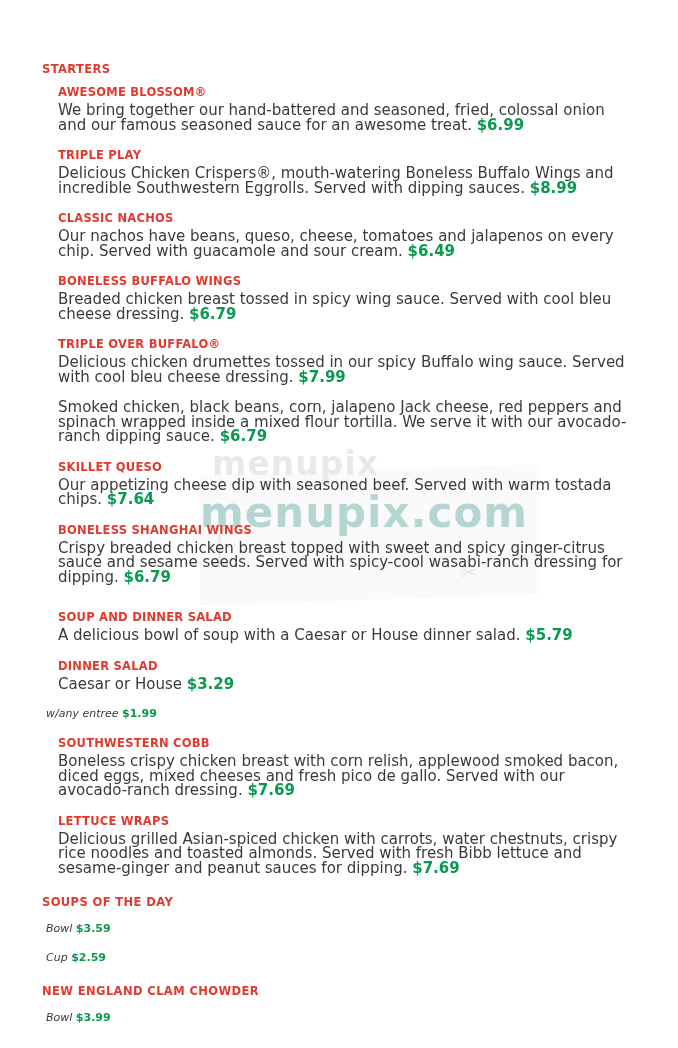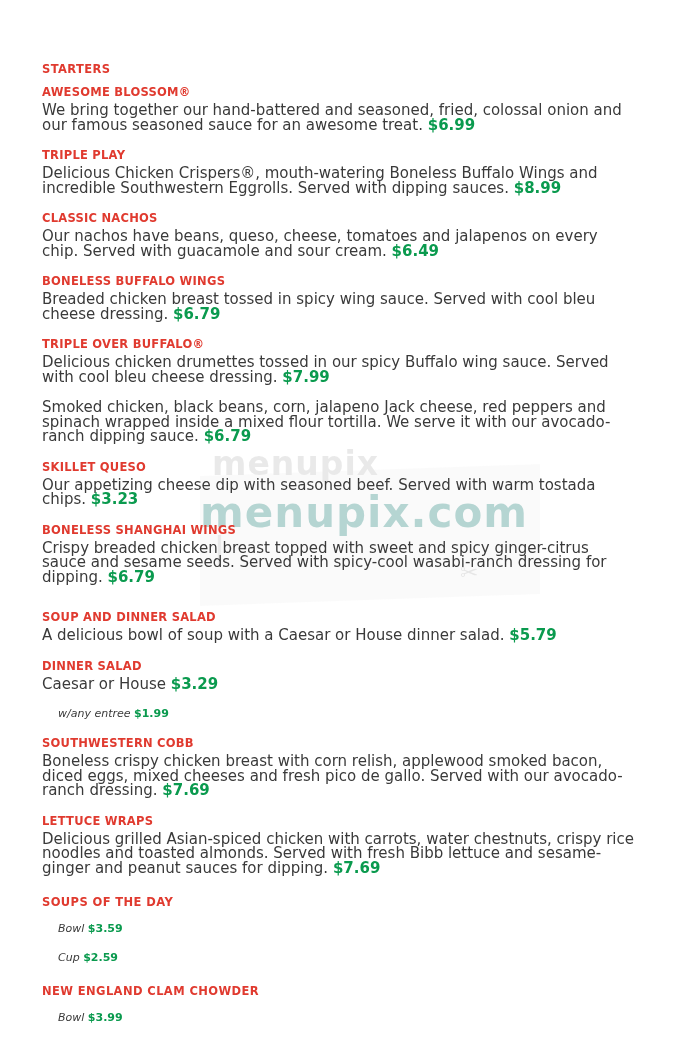--- a/index.html
+++ b/index.html
@@ -86,21 +86,21 @@
     z-index: 1;
   }
   .section-heading {
     font-size: 11.5px;
     font-weight: bold;
     color: #e03a2f;
     letter-spacing: 0.4px;
     margin: 0 0 9px 0;
   }
   .item {
-    margin: 0 0 16px 0;
+    margin: 0 0 16px 16px;
   }
   .item-name {
     font-size: 11.5px;
     font-weight: bold;
     color: #e03a2f;
     letter-spacing: 0.25px;
     margin: 0 0 4px 0;
   }
   .item-desc {
     font-size: 15px;
@@ -111,21 +111,21 @@
   }
   .price {
     font-weight: bold;
     color: #0a9a4e;
     white-space: nowrap;
   }
   .italic-line {
     font-style: italic;
     font-size: 11px;
     color: #3a3a3a;
-    margin: 0 0 16px 16px;
+    margin: 0 0 16px 4px;
   }
   .italic-line .price {
     font-style: normal;
   }
   .gap-sm { height: 4px; }
   .gap-md { height: 10px; }
 </style>
 </head>
 <body>
 
@@ -167,21 +167,21 @@
       <div class="item-name">TRIPLE OVER BUFFALO®</div>
       <p class="item-desc"><span>Delicious chicken drumettes tossed in our spicy Buffalo wing sauce. Served with cool bleu cheese dressing.</span> <span class="price">$7.99</span></p>
     </div>
 
     <div class="item">
       <p class="item-desc"><span>Smoked chicken, black beans, corn, jalapeno Jack cheese, red peppers and spinach wrapped inside a mixed flour tortilla. We serve it with our avocado-ranch dipping sauce.</span> <span class="price">$6.79</span></p>
     </div>
 
     <div class="item">
       <div class="item-name">SKILLET QUESO</div>
-      <p class="item-desc"><span>Our appetizing cheese dip with seasoned beef. Served with warm tostada chips.</span> <span class="price">$3.23</span></p>
+      <p class="item-desc"><span>Our appetizing cheese dip with seasoned beef. Served with warm tostada chips.</span> <span class="price">$7.64</span></p>
     </div>
 
     <div class="item">
       <div class="item-name">BONELESS SHANGHAI WINGS</div>
       <p class="item-desc"><span>Crispy breaded chicken breast topped with sweet and spicy ginger-citrus sauce and sesame seeds. Served with spicy-cool wasabi-ranch dressing for dipping.</span> <span class="price">$6.79</span></p>
     </div>
 
     <div class="gap-md"></div>
 
     <div class="item">

